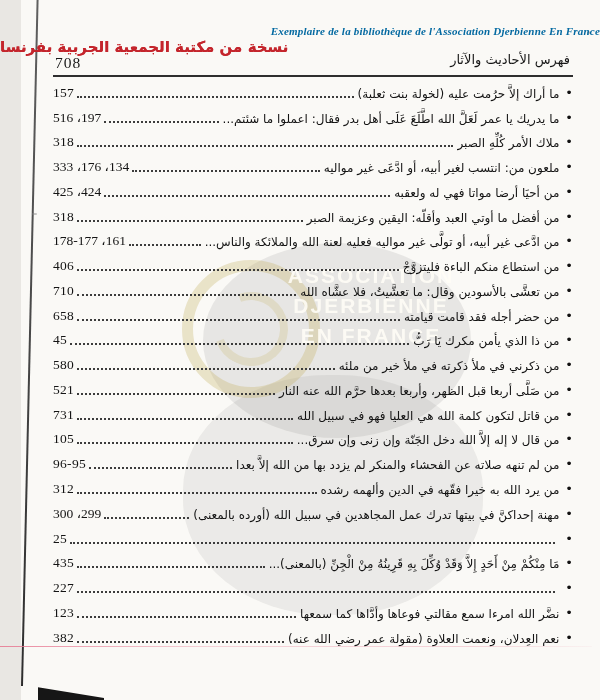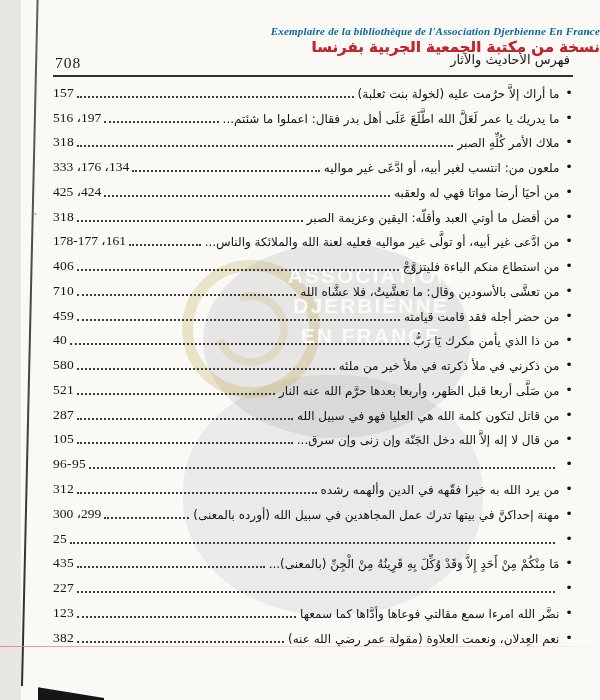--- a/index.html
+++ b/index.html
@@ -40,21 +40,21 @@
     font-family:Liberation Sans, sans-serif;font-weight:bold;font-size:21px;line-height:30px;
     letter-spacing:2px;color:rgba(255,253,246,.88);}
 
   
   .stamp-fr{
     position:absolute;left:0;top:25px;width:100%;text-align:right;
     font-family:"Liberation Serif",serif;font-style:italic;font-weight:bold;
     font-size:11px;color:#0369a1;letter-spacing:.2px;z-index:3;
   }
   .stamp-ar{
-    position:absolute;left:0;top:38px;width:100%;text-align:right;direction:rtl;
+    position:absolute;left:0;top:38px;width:100%;text-align:left;direction:rtl;
     font-family:"DejaVu Sans",sans-serif;font-weight:bold;
     font-size:15px;color:#c4252c;z-index:3;text-shadow:0 0 .4px #c4252c;
   }
   .folio{
     position:absolute;left:55px;top:54px;
     font-family:"Liberation Serif",serif;font-size:15.5px;color:#181818;letter-spacing:1px;z-index:2;
   }
   .index-title{
     position:absolute;right:30px;top:52px;direction:rtl;
     font-size:13px;color:#161616;z-index:2;
@@ -168,64 +168,65 @@
     </div>
 
     <div class="entry">
       <span class="pages">710</span>
       <span class="dots"></span>
       <span class="etext">من تعشَّى بالأسودين وقال: ما تعشَّيتُ، فلا عشَّاه الله</span>
       <span class="bullet">•</span>
     </div>
 
     <div class="entry">
-      <span class="pages">459</span>
+      <span class="pages">658</span>
       <span class="dots"></span>
       <span class="etext">من حضر أجله فقد قامت قيامته</span>
       <span class="bullet">•</span>
     </div>
 
     <div class="entry">
-      <span class="pages">40</span>
+      <span class="pages">45</span>
       <span class="dots"></span>
       <span class="etext">من ذا الذي يأمن مكرك يَا رَبُّ</span>
       <span class="bullet">•</span>
     </div>
 
     <div class="entry">
       <span class="pages">580</span>
       <span class="dots"></span>
       <span class="etext">من ذكرني في ملأ ذكرته في ملأ خير من ملئه</span>
       <span class="bullet">•</span>
     </div>
 
     <div class="entry">
       <span class="pages">521</span>
       <span class="dots"></span>
       <span class="etext">من صَلَّى أربعا قبل الظهر، وأربعا بعدها حرَّم الله عنه النار</span>
       <span class="bullet">•</span>
     </div>
 
     <div class="entry">
-      <span class="pages">287</span>
+      <span class="pages">731</span>
       <span class="dots"></span>
       <span class="etext">من قاتل لتكون كلمة الله هي العليا فهو في سبيل الله</span>
       <span class="bullet">•</span>
     </div>
 
     <div class="entry">
       <span class="pages">105</span>
       <span class="dots"></span>
       <span class="etext">من قال لا إله إلاَّ الله دخل الجَنّة وإن زنى وإن سرق...</span>
       <span class="bullet">•</span>
     </div>
 
     <div class="entry">
       <span class="pages">96-95</span>
       <span class="dots"></span>
+      <span class="etext">من لم تنهه صلاته عن الفحشاء والمنكر لم يزدد بها من الله إلاَّ بعدا</span>
       <span class="bullet">•</span>
     </div>
 
     <div class="entry">
       <span class="pages">312</span>
       <span class="dots"></span>
       <span class="etext">من يرد الله به خيرا فقّهه في الدين وألهمه رشده</span>
       <span class="bullet">•</span>
     </div>
 

